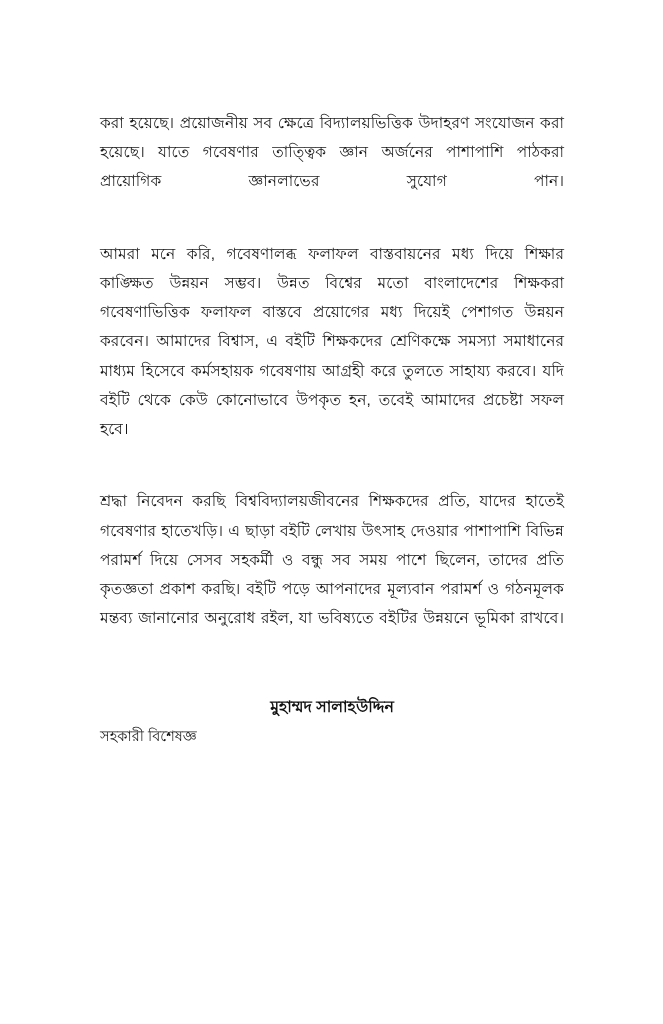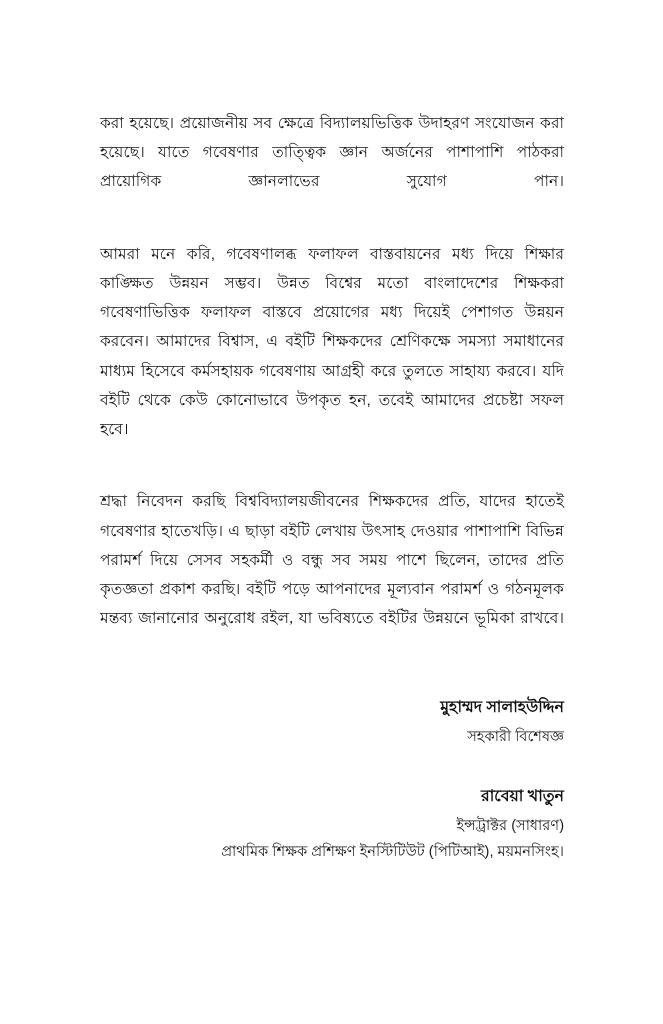--- a/index.html
+++ b/index.html
@@ -70,31 +70,31 @@
     margin-bottom: 0;
   }
 
   .sig-name {
     font-family: "Liberation Sans", "DejaVu Sans", sans-serif;
     font-size: 15.8px;
     font-weight: bold;
     line-height: 26px;
     color: #111111;
     margin: 0 0 3px 0;
-    text-align: right;
+    text-align: center;
   }
 
   .sig-line {
     font-family: "Liberation Sans", "DejaVu Sans", sans-serif;
     font-size: 14.6px;
     font-weight: normal;
     line-height: 26px;
     color: #1a1a1a;
     margin: 0;
-    text-align: right;
+    text-align: left;
   }
 </style>
 </head>
 <body>
 
 <div class="page">
 
   <div class="content">
 
     <div>
@@ -105,23 +105,18 @@
       <p class="para">শ্রদ্ধা নিবেদন করছি বিশ্ববিদ্যালয়জীবনের শিক্ষকদের প্রতি, যাদের হাতেই গবেষণার হাতেখড়ি। এ ছাড়া বইটি লেখায় উৎসাহ দেওয়ার পাশাপাশি বিভিন্ন পরামর্শ দিয়ে সেসব সহকর্মী ও বন্ধু সব সময় পাশে ছিলেন, তাদের প্রতি কৃতজ্ঞতা প্রকাশ করছি। বইটি পড়ে আপনাদের মূল্যবান পরামর্শ ও গঠনমূলক মন্তব্য জানানোর অনুরোধ রইল, যা ভবিষ্যতে বইটির উন্নয়নে ভূমিকা রাখবে।</p>
     </div>
 
     <div class="signatures">
 
       <div class="signature-block">
         <p class="sig-name">মুহাম্মদ সালাহউদ্দিন</p>
         <p class="sig-line">সহকারী বিশেষজ্ঞ</p>
       </div>
 
-      <div class="signature-block">
-        <p class="sig-name">রাবেয়া খাতুন</p>
-        <p class="sig-line">ইন্সট্রাক্টর (সাধারণ)</p>
-        <p class="sig-line">প্রাথমিক শিক্ষক প্রশিক্ষণ ইনস্টিটিউট (পিটিআই), ময়মনসিংহ।</p>
-      </div>
 
     </div>
 
   </div>
 
 </div>
 
 </body></html>

